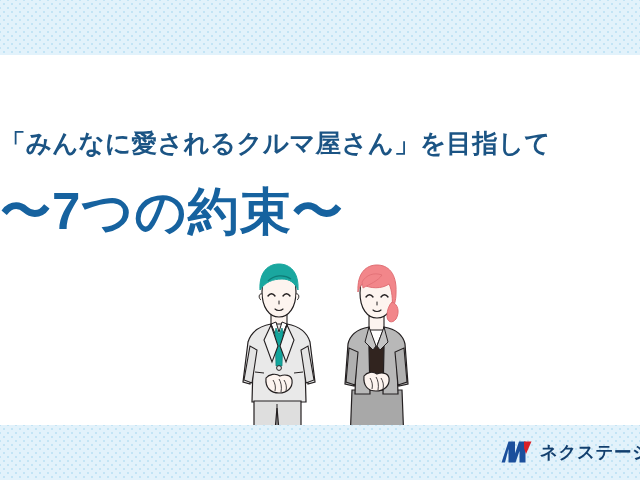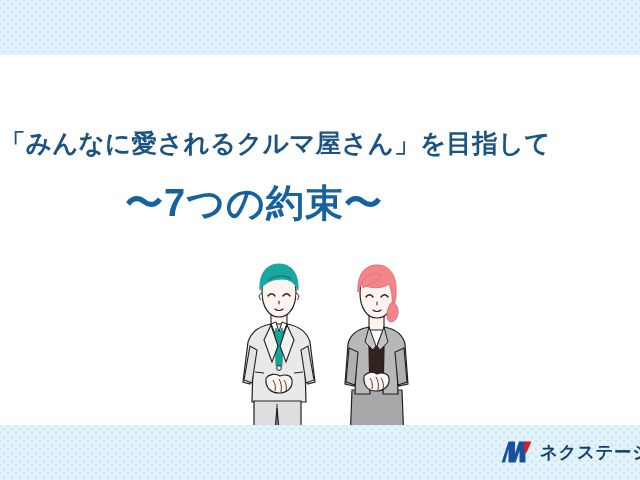--- a/index.html
+++ b/index.html
@@ -30,34 +30,33 @@
     background-position: 0 0, 4px 4px;
   }
   #band-top { top: 0; height: 55px; }
   #band-bottom { top: 425px; height: 55px; }
 
   
   .headline-wrap {
     position: absolute;
     left: 0;
     width: 508px;
-    text-align: center;
   }
   #headline-sub {
     top: 126px;
     color: #1b5484;
     font-size: 25.5px;
     font-weight: bold;
     letter-spacing: 0.3px;
     white-space: nowrap;
   }
   #headline-main {
     top: 178px;
     color: #16629f;
-    font-size: 38px;
+    font-size: 51px;
     font-weight: bold;
     letter-spacing: 1px;
     white-space: nowrap;
   }
 
   
   #illustration {
     position: absolute;
     left: 0;
     top: 262px;

